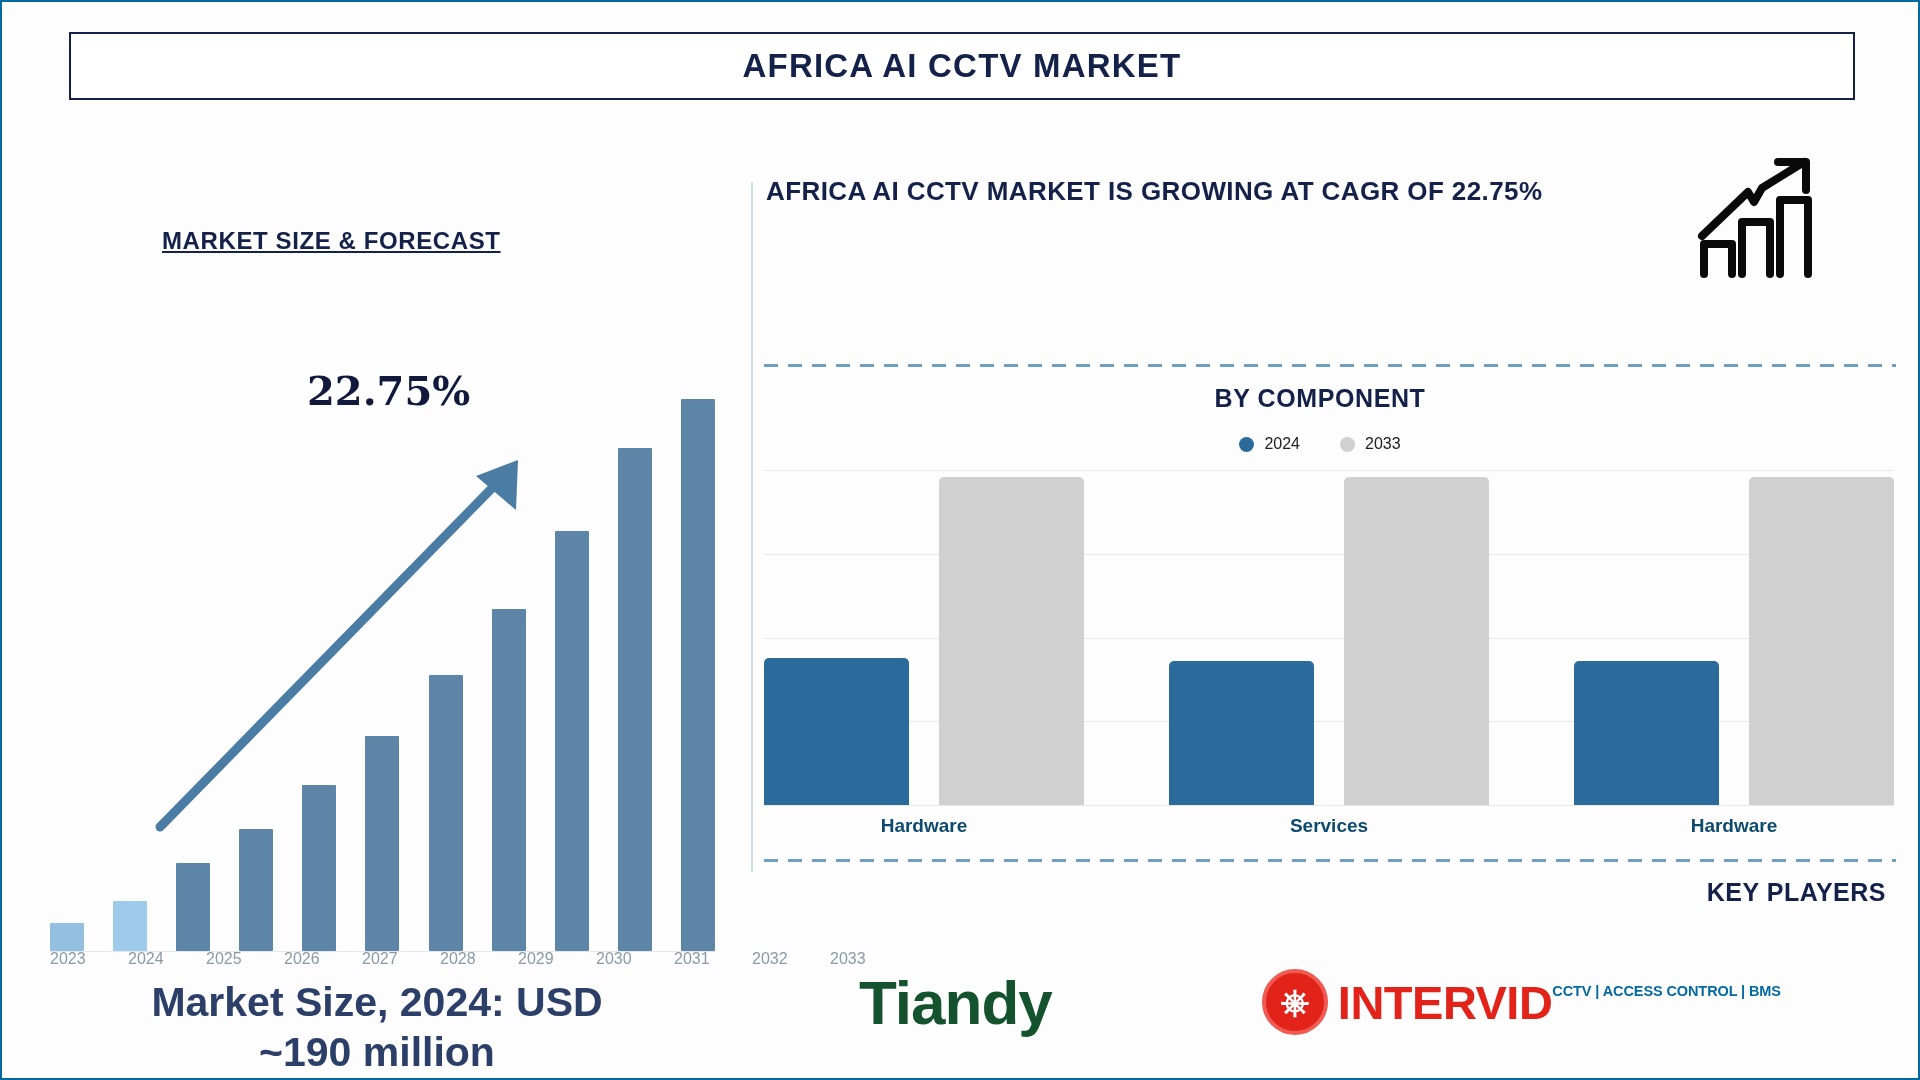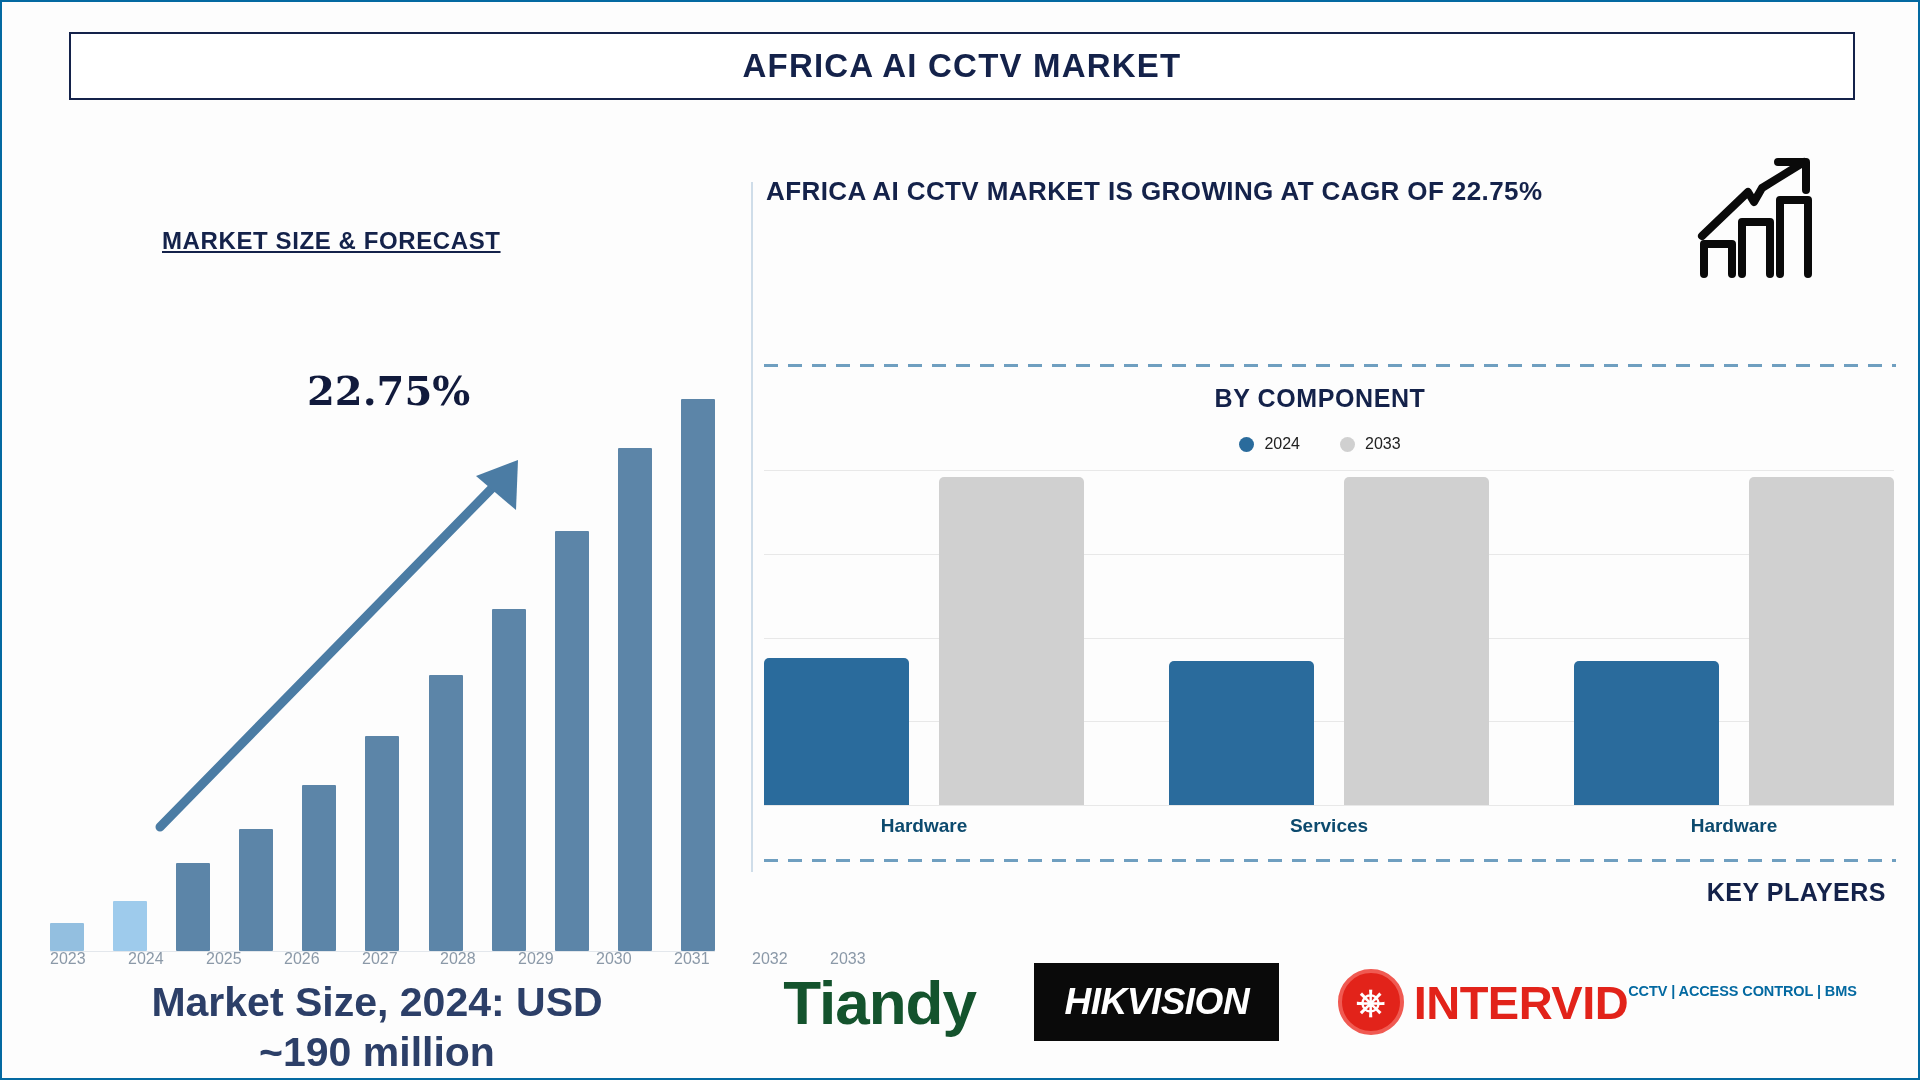--- a/index.html
+++ b/index.html
@@ -295,25 +295,20 @@
 
       <div id="dash-2" class="dash-divider"></div>
 
       <div id="key-players-title">KEY PLAYERS</div>
 
       <div id="logos">
         <div class="logo-slot">
           <div id="logo-tiandy">Tiandy</div>
         </div>
         <div class="logo-slot">
-          <div id="logo-hikvision">
-            <span id="logo-hikvision-text">HIKVISION</span>
-          </div>
-        </div>
-        <div class="logo-slot">
           <div id="logo-intervid">
             <div id="intervid-mark">
               <span class="u">⎈</span>
             </div>
             <div id="intervid-words">
               <div id="intervid-name">INTERVID</div>
               <div id="intervid-tag">CCTV | ACCESS CONTROL | BMS</div>
             </div>
           </div>
         </div>

